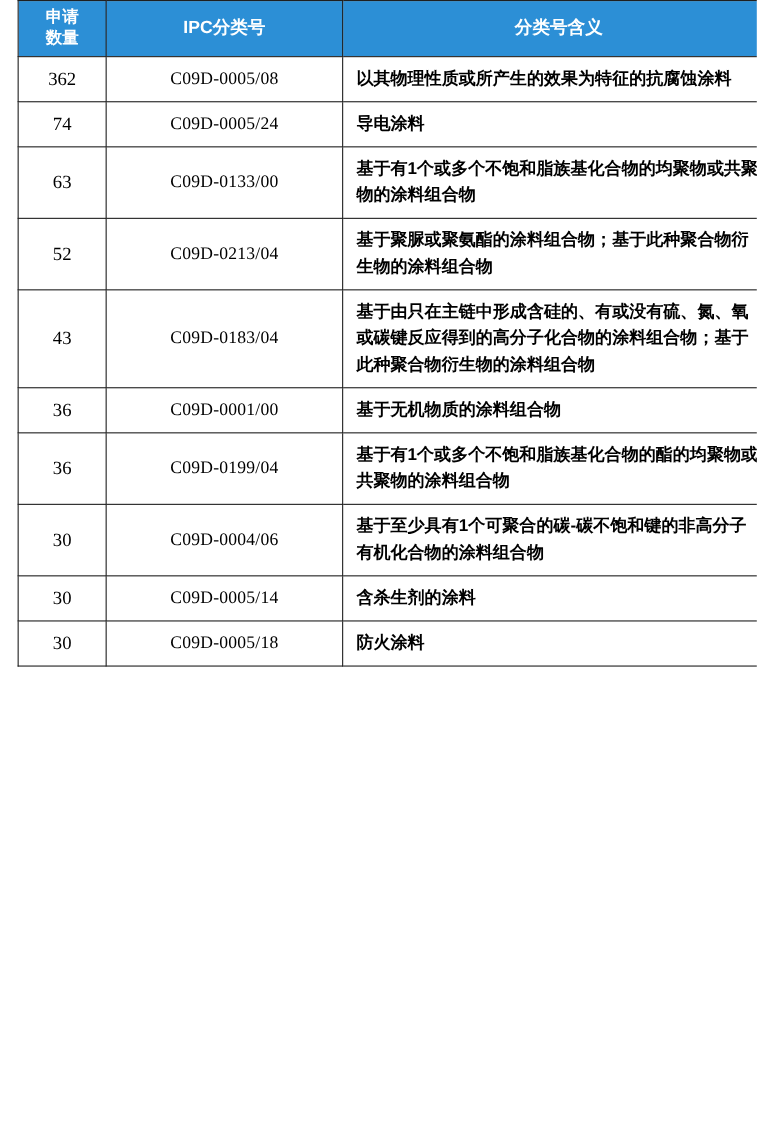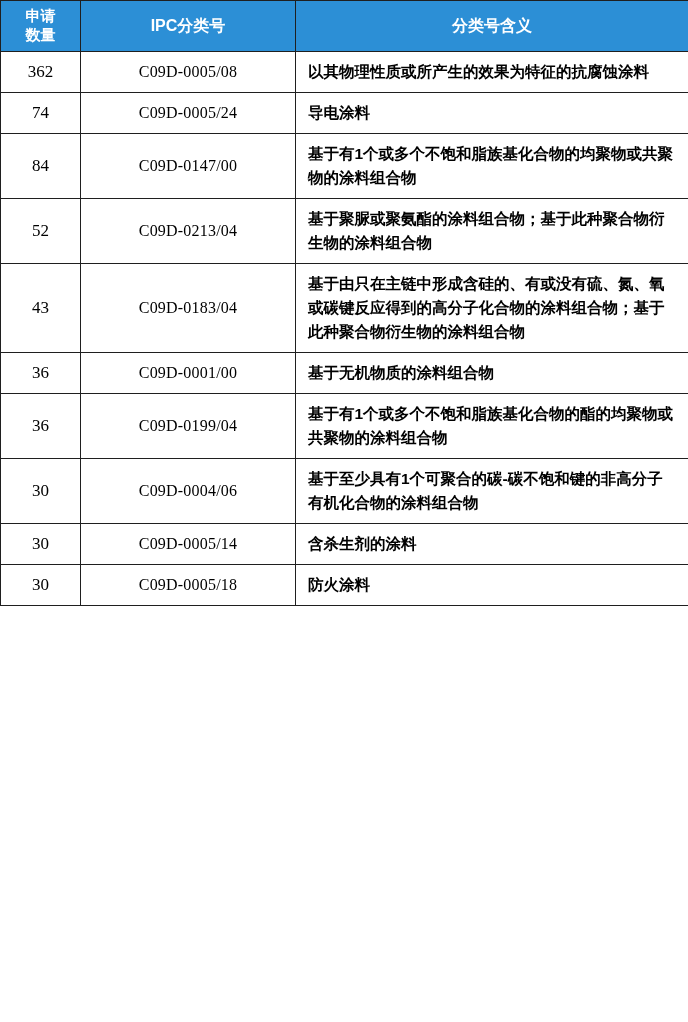--- a/index.html
+++ b/index.html
@@ -8,20 +8,21 @@
     background: #ffffff;
   }
   body {
     width: 688px;
     height: 1022px;
     font-family: "Liberation Serif", "DejaVu Serif", serif;
   }
   .table-wrap {
     width: 596px;
     box-sizing: border-box;
+    margin-left: 16px;
   }
   table.ipc-table {
     border-collapse: collapse;
     width: 688px;
     table-layout: fixed;
   }
   table.ipc-table th,
   table.ipc-table td {
     border: 1px solid #1f1f1f;
     box-sizing: border-box;
@@ -94,22 +95,22 @@
         <td class="count">362</td>
         <td class="code">C09D-0005/08</td>
         <td class="meaning">以其物理性质或所产生的效果为特征的抗腐蚀涂料</td>
       </tr>
       <tr>
         <td class="count">74</td>
         <td class="code">C09D-0005/24</td>
         <td class="meaning">导电涂料</td>
       </tr>
       <tr>
-        <td class="count">84</td>
-        <td class="code">C09D-0147/00</td>
+        <td class="count">63</td>
+        <td class="code">C09D-0133/00</td>
         <td class="meaning">基于有1个或多个不饱和脂族基化合物的均聚物或共聚物的涂料组合物</td>
       </tr>
       <tr>
         <td class="count">52</td>
         <td class="code">C09D-0213/04</td>
         <td class="meaning">基于聚脲或聚氨酯的涂料组合物；基于此种聚合物衍生物的涂料组合物</td>
       </tr>
       <tr>
         <td class="count">43</td>
         <td class="code">C09D-0183/04</td>

